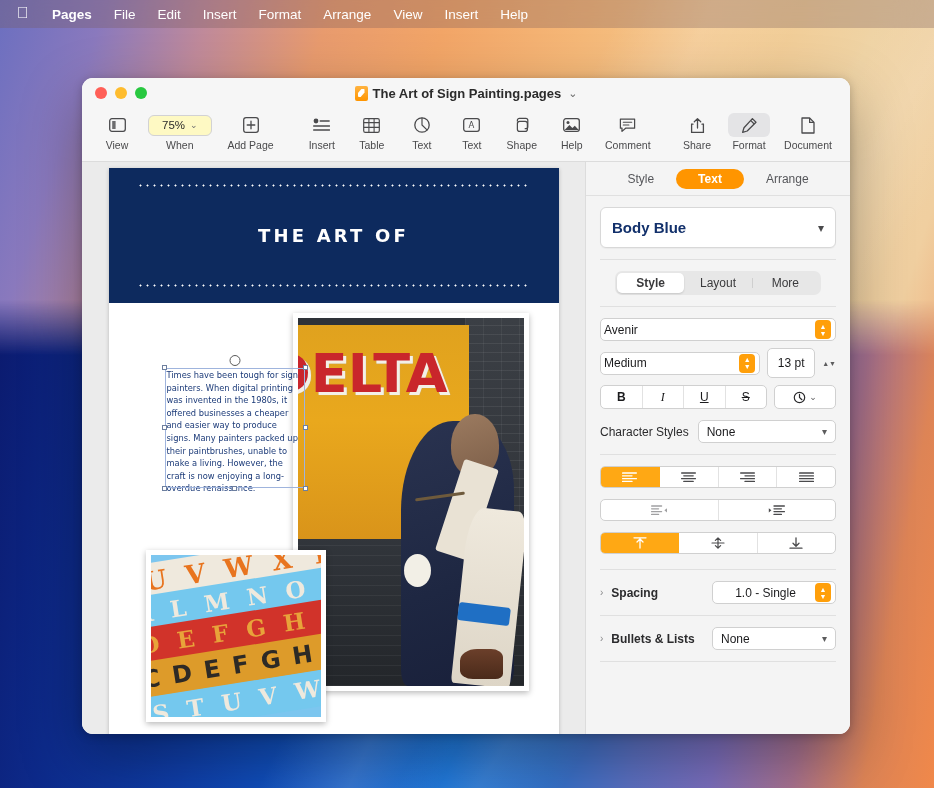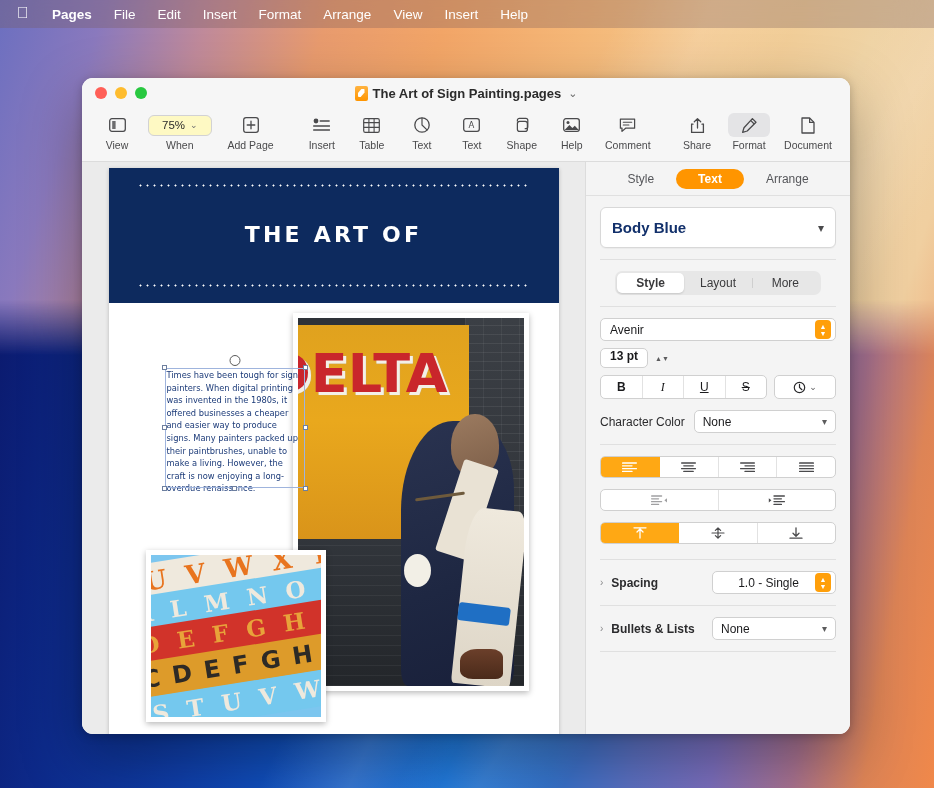--- a/index.html
+++ b/index.html
@@ -111,21 +111,21 @@
   .page-header{
     background:#0d2a5e; height:135px; padding:16px 28px;
     display:flex; flex-direction:column; justify-content:space-between; align-items:center;
   }
   .dotrule{
     width:100%; height:3px;
     background-image:radial-gradient(circle, #ffffff 0.9px, rgba(255,255,255,0) 1.1px);
     background-size:7px 3px; background-repeat:repeat-x;
   }
   .page-title{
-    color:#fff; text-align:center; font-weight:700; font-size:22px;
+    color:#fff; text-align:center; font-weight:700; font-size:18px;
     letter-spacing:3.2px; line-height:1.55; font-family:"DejaVu Sans", sans-serif;
   }
 
   
   .tbox{
     position:absolute; left:56px; top:200px; width:140px; height:120px;
   }
   .tbox-frame{ position:absolute; inset:0; border:1px solid #9fb4dd; }
   .tbox p{
     font-size:8.3px; line-height:1.52; color:#1b3a78;
@@ -266,35 +266,35 @@
   }
   .seg3 .s.on{ background:#fff; box-shadow:0 1px 2px rgba(0,0,0,.14); font-weight:600; }
   .seg3 .s.div:before{
     content:""; position:absolute; left:0; top:5px; bottom:5px; width:1px; background:#cfcfcf;
   }
 
   .sec-label{ font-size:12px; color:#2b2b2d; margin:12px 0 6px 0; }
 
   .fld{
     height:23px; background:#fff; border:1px solid #d0d0d0; border-radius:5px;
-    display:flex; align-items:center; padding:0 4px 0 9px; font-size:12px; color:#1b1b1d;
+    display:flex; align-items:center; padding:0 4px 0 3px; font-size:12px; color:#1b1b1d;
     position:relative;
   }
   .fld .txt{ flex:1; }
   .stepbtn{
     width:16px; height:19px; border-radius:4px; background:#ff9f0a;
     display:flex; flex-direction:column; align-items:center; justify-content:center;
     color:#fff; font-size:7px; line-height:7px; flex:0 0 auto;
   }
   .chev{ color:#5c5c5e; font-size:10px; }
 
   .row{ display:flex; gap:7px; align-items:center; }
   .size-fld{
-    width:48px; height:20px; background:#fff; border:1px solid #d0d0d0; border-radius:5px;
-    display:flex; align-items:flex-start; justify-content:center; font-size:12px; color:#1b1b1d;font-weight:bold;
+    width:48px; height:30px; background:#fff; border:1px solid #d0d0d0; border-radius:5px;
+    display:flex; align-items:center; justify-content:center; font-size:12px; color:#1b1b1d;
   }
   .updown{
     display:flex; flex-direction:column; color:#5c5c5e; font-size:7px; line-height:7px; gap:2px;
   }
 
   .bisbar{
     display:flex; height:24px; background:#fff; border:1px solid #d0d0d0; border-radius:5px;
     overflow:hidden; flex:1;
   }
   .bisbar .b{
@@ -610,20 +610,24 @@
 
         <div class="hr"></div>
 
 
         <div class="fld">
           <span class="txt">Avenir</span>
           <span class="stepbtn">▲<span>▼</span></span>
         </div>
 
         <div class="row" style="margin-top:7px;">
+          <div class="fld" style="flex:1;">
+            <span class="txt">Medium</span>
+            <span class="stepbtn">▲<span>▼</span></span>
+          </div>
           <div class="size-fld">
             <span>13 pt</span>
           </div>
           <div class="updown">▲▼</div>
         </div>
 
         <div class="row" style="margin-top:7px;">
           <div class="bisbar">
             <div class="b" style="font-weight:700;">B</div>
             <div class="b" style="font-style:italic; font-family:'Liberation Serif',serif;">I</div>
@@ -633,21 +637,21 @@
           <div class="gearbtn">
             <svg width="13" height="13" viewBox="0 0 13 13">
                 <circle cx="6.5" cy="6.5" r="5.2" fill="none" stroke="#2b2b2d" stroke-width="1.2"></circle>
                 <path d="M6.5 3.4v3.1l2.4 2.2" stroke="#2b2b2d" stroke-width="1.2" fill="none" stroke-linecap="round"></path>
               </svg>
             <span style="font-size:9px; color:#5c5c5e;">⌄</span>
           </div>
         </div>
 
         <div class="lbl-row">
-          <span class="l">Character Color</span>
+          <span class="l">Character Styles</span>
           <div class="popup">
             <span>None</span>
             <span class="chev">▾</span>
           </div>
         </div>
 
 
         <div class="hr"></div>
 
         <div class="align-bar">

